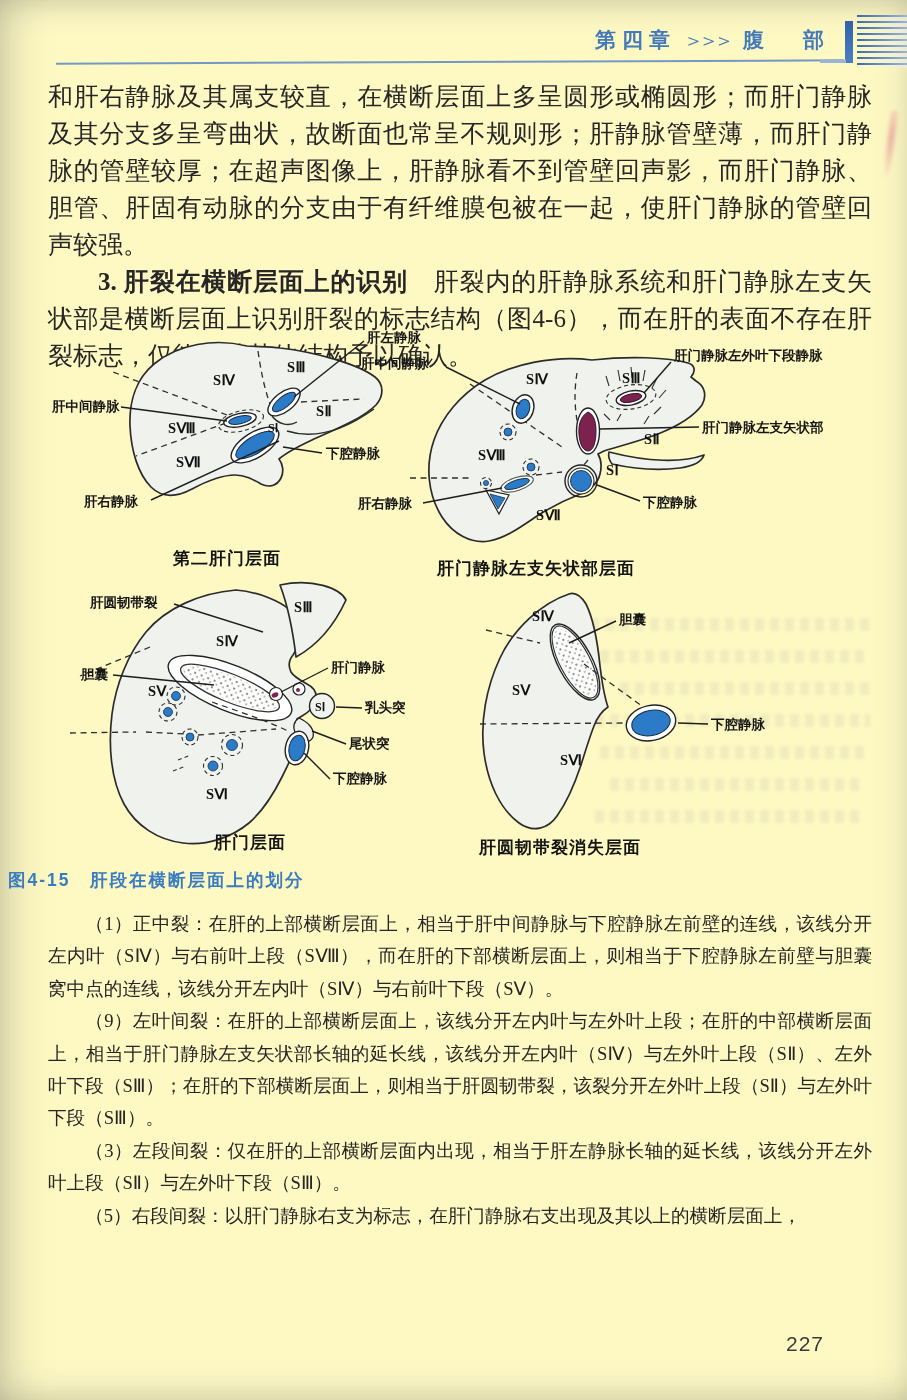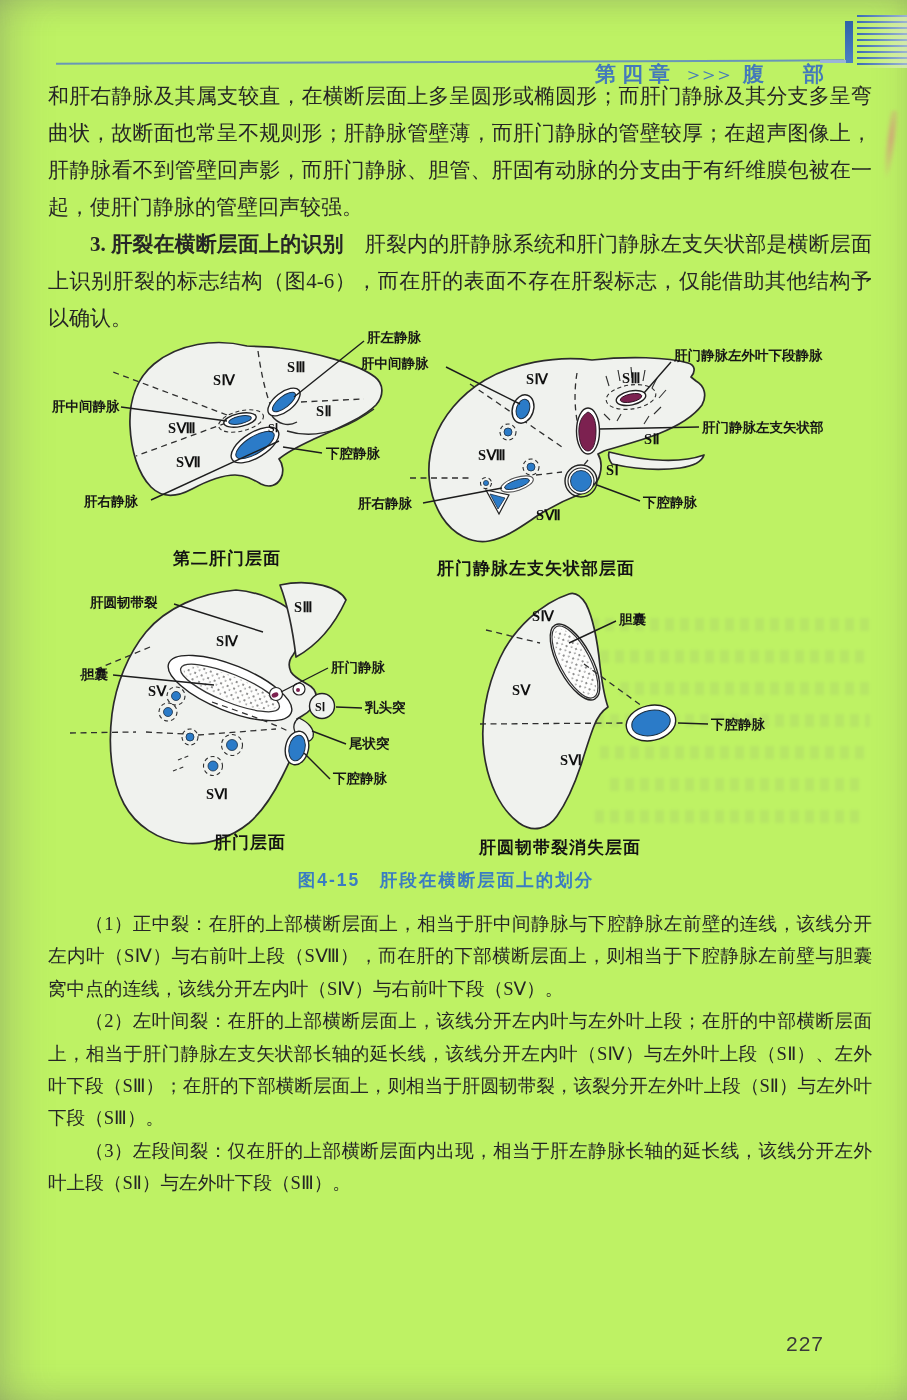--- a/index.html
+++ b/index.html
@@ -1,56 +1,56 @@
 <!DOCTYPE html>
 <html><head>
 <meta charset="utf-8">
 <style>
   html,body{margin:0;padding:0;background:#d8d8d4;}
   #page{position:relative;width:907px;height:1400px;margin:0 auto;overflow:hidden;
-    background:#bef264;
+    background:#fef9c3;
     box-shadow:inset 32px 0 45px -26px rgba(110,110,105,.38),
                inset 0 26px 32px -24px rgba(110,110,105,.30),
                inset -26px 0 38px -30px rgba(110,110,105,.25),
                inset 0 -30px 38px -30px rgba(110,110,105,.32);
     font-family:"Liberation Serif", serif;color:#262626;}
   
   .hdr{position:absolute;top:26px;right:74px;display:flex;align-items:baseline;gap:16px;color:#4479bb;}
   .hdr .chap{font-size:21px;font-weight:700;letter-spacing:6px;}
   .hdr .arrows{font-size:17px;font-weight:700;font-style:italic;letter-spacing:2px;transform:scaleX(1.3);}
-  .hdr .sect{font-size:21px;font-weight:700;letter-spacing:9px;margin-top:34px;}
+  .hdr .sect{font-size:21px;font-weight:700;letter-spacing:9px;}
   .hdr-rule{position:absolute;left:56px;top:61px;width:788px;height:2px;background:#5b87c5;opacity:.85;transform:rotate(-.25deg);}
   .hdr-bar{position:absolute;left:845px;top:21px;width:8px;height:42px;background:linear-gradient(180deg,#2f62a8,#4b7fc4);}
   .hdr-bar-foot{position:absolute;left:820px;top:60px;width:26px;height:3px;background:#9ab4d8;}
   .hdr-stripes{position:absolute;left:857px;top:15px;width:50px;height:53px;
     background:linear-gradient(90deg,rgba(237,239,235,0) 0%,rgba(237,239,235,.55) 100%),
                repeating-linear-gradient(180deg,#3a6cb4 0 2.4px,rgba(0,0,0,0) 2.4px 6px);}
   
   .tblock{position:absolute;left:48px;width:824px;text-align:justify;}
-  .tb1{top:78px;font-size:21px;line-height:37px;}
+  .tb1{top:78px;font-size:25px;line-height:37px;}
   .tb2{top:908px;font-size:18.6px;line-height:32.4px;}
   .tblock p{margin:0;}
   .indent{text-indent:2em;}
   .runin{font-weight:700;}
   
   .fig{position:absolute;left:0;top:310px;width:779px;height:596px;}
   .fig svg{position:absolute;overflow:visible;}
   .dlabel{font:600 13.5px "Liberation Sans",sans-serif;fill:#161616;}
   .dseg{font:700 14.5px "Liberation Serif",serif;fill:#101010;letter-spacing:.5px;}
   .dseg-sm{font:700 12px "Liberation Serif",serif;fill:#101010;}
   .dcap{font:700 17px "Liberation Sans",sans-serif;fill:#141414;letter-spacing:1px;}
   .outline{fill:#f0f2ee;stroke:#2b2b2b;stroke-width:1.7;stroke-linejoin:round;}
   .iline{fill:none;stroke:#2b2b2b;stroke-width:1.4;}
   .dash{fill:none;stroke:#2e2e2e;stroke-width:1.3;stroke-dasharray:6 4.5;}
   .dashf{fill:none;stroke:#2e2e2e;stroke-width:1.1;stroke-dasharray:4 3;}
   .lead{stroke:#1d1d1d;stroke-width:1.4;fill:none;}
   .vout{fill:#ffffff;stroke:#222;stroke-width:1.4;}
   .vgray{fill:#ffffff;stroke:#555;stroke-width:1.1;}
   .hatch{stroke:#2e2e2e;stroke-width:1.1;fill:none;}
-  .figcap{position:absolute;left:16px;top:868px;width:860px;text-align:center;
+  .figcap{position:absolute;left:8px;top:868px;width:860px;text-align:left;
     color:#3a7cc2;font:700 17.5px "Liberation Sans",sans-serif;letter-spacing:2px;}
   .pagenum{position:absolute;left:786px;top:1332px;font:400 21px "Liberation Sans",sans-serif;color:#3a3a3a;letter-spacing:1px;}
   .smudge{position:absolute;left:885px;top:110px;width:11px;height:68px;border-radius:6px;
     background:radial-gradient(ellipse at 50% 40%,rgba(225,110,135,.55),rgba(225,110,135,0) 75%);
     filter:blur(1.5px);transform:rotate(7deg);}
   .bleed{position:absolute;height:13px;filter:blur(1.4px);opacity:.5;
     background:repeating-linear-gradient(90deg,rgba(118,120,124,.20) 0 9px,rgba(118,120,124,0) 9px 15px);}
 </style>
 </head>
 <body>
@@ -300,18 +300,19 @@
       <text class="dseg" x="62" y="105">SⅤ</text>
       <text class="dseg" x="110" y="175">SⅥ</text>
       <text class="dcap" x="110" y="263" text-anchor="middle">肝圆韧带裂消失层面</text>
     </svg>
   </div>
 
   <div class="figcap">图4-15　肝段在横断层面上的划分</div>
 
   <div class="tblock tb2">
     <p class="indent">（1）正中裂：在肝的上部横断层面上，相当于肝中间静脉与下腔静脉左前壁的连线，该线分开左内叶（SⅣ）与右前叶上段（SⅧ），而在肝的下部横断层面上，则相当于下腔静脉左前壁与胆囊窝中点的连线，该线分开左内叶（SⅣ）与右前叶下段（SⅤ）。</p>
-    <p class="indent">（2）左叶间裂：在肝的上部横断层面上，该线分开左内叶与左外叶上段；在肝的中部横断层面上，相当于肝门静脉左支矢状部长轴的延长线，该线分开左内叶（SⅣ）与左外叶上段（SⅡ）、左外叶下段（SⅢ）；在肝的下部横断层面上，则相当于肝圆韧带裂，该裂分开左外叶上段（SⅡ）与左外叶下段（SⅢ）。</p>
+    <p class="indent">（9）左叶间裂：在肝的上部横断层面上，该线分开左内叶与左外叶上段；在肝的中部横断层面上，相当于肝门静脉左支矢状部长轴的延长线，该线分开左内叶（SⅣ）与左外叶上段（SⅡ）、左外叶下段（SⅢ）；在肝的下部横断层面上，则相当于肝圆韧带裂，该裂分开左外叶上段（SⅡ）与左外叶下段（SⅢ）。</p>
     <p class="indent">（3）左段间裂：仅在肝的上部横断层面内出现，相当于肝左静脉长轴的延长线，该线分开左外叶上段（SⅡ）与左外叶下段（SⅢ）。</p>
+    <p class="indent">（5）右段间裂：以肝门静脉右支为标志，在肝门静脉右支出现及其以上的横断层面上，</p>
   </div>
 
   <div class="pagenum">227</div>
 </div>
 
 </body></html>

